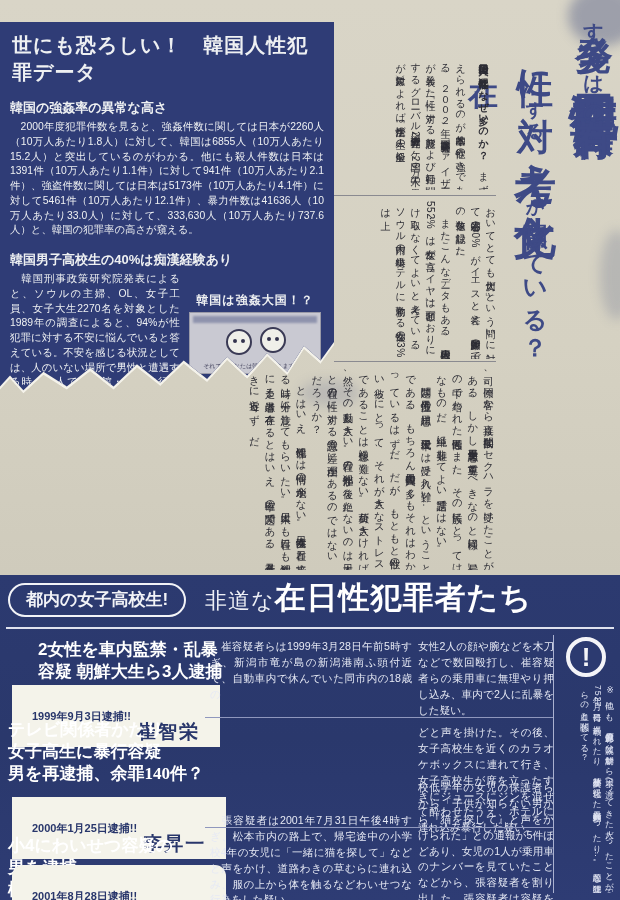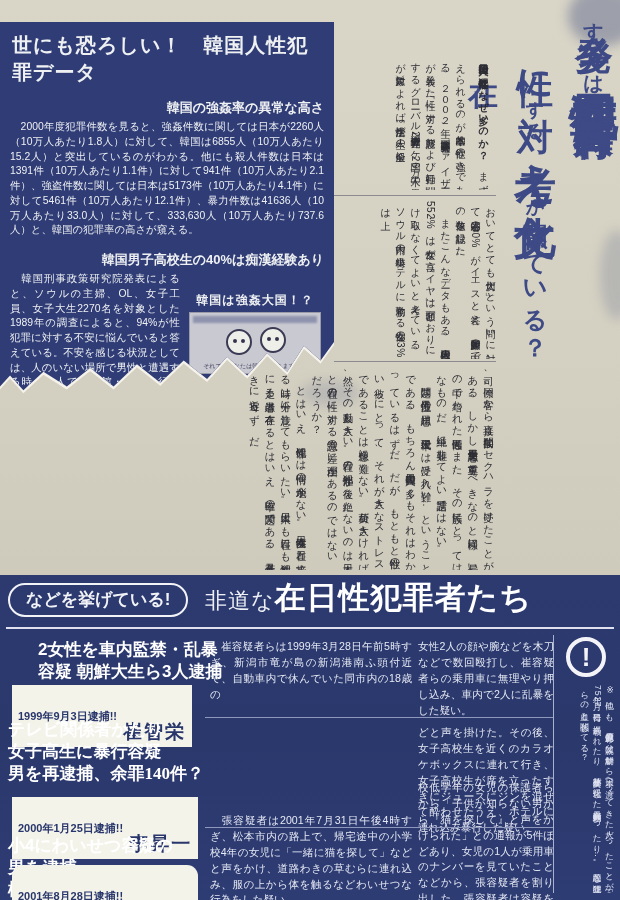--- a/index.html
+++ b/index.html
@@ -22,21 +22,21 @@
   .hl2-d { font-size:18px; } .hl2-e { font-size:24px; }
 
   
   .panel-wrap { position:absolute; left:0; top:22px; width:334px; height:372px;
                 filter:drop-shadow(0 3px 0 #f4f2ea); }
   .panel { width:100%; height:100%; background:#2f3c76; color:#eef0f2; padding:8px 10px 26px 10px;
            clip-path:polygon(0 0,100% 0,100% 86%,96% 91%,91% 87%,86% 94%,80% 89%,74% 95%,68% 90%,
                              62% 96%,55% 91%,48% 97%,41% 92%,34% 98%,27% 93%,20% 98%,13% 94%,
                              7% 99%,3% 95%,0 98%); }
   .panel-title { font-size:20px; font-weight:bold; letter-spacing:1px; margin:2px 0 6px 2px; }
-  .panel-h { font-size:13px; font-weight:bold; margin:13px 0 3px 0;text-align:right; }
+  .panel-h { font-size:13px; font-weight:bold; margin:13px 0 3px 0; }
   .panel-p { font-size:10.4px; line-height:1.42; text-align:justify; }
   .preline { white-space:pre-line; }
 
   .inset { float:right; width:138px; margin:20px 0 2px 6px; text-align:center; }
   .inset-title { font-size:12px; font-weight:bold; margin-bottom:3px; letter-spacing:1px; }
   .inset-img { position:relative; width:132px; height:62px; margin:0 auto;
                background:#c9c9d2; border:1px solid #9a9aa8; overflow:hidden; }
   .inset-bar { position:absolute; left:3px; top:3px; right:3px; height:7px; background:#8f93ad;
                filter:blur(1px); }
   .face { position:absolute; top:16px; width:26px; height:26px; border-radius:50%;
@@ -60,21 +60,21 @@
             color:#eef0f6; }
   .badge { position:absolute; left:8px; top:8px; border:2.5px solid #f2f3f7; border-radius:18px;
            padding:3px 16px 4px 16px; font-size:17px; font-weight:bold; color:#f2f3f7; }
   .bottom-title { position:absolute; left:205px; top:2px; white-space:nowrap; }
   .bt-light { font-size:22px; font-weight:normal; color:#eef0f6; letter-spacing:1px; }
   .bt-heavy { font-size:31px; font-weight:900; color:#ffffff; letter-spacing:1px; }
   .bottom-hr { position:absolute; left:6px; top:52px; width:608px; height:2px; background:#dfe2ee; }
 
   .story-head { position:absolute; left:8px; width:196px; color:#ffffff; font-weight:900;
                 font-size:17px; line-height:1.28; white-space:pre-line; }
-  .date-box { position:absolute; left:12px; background:#f4f3ea; color:#28366b; padding:2px 6px;
+  .date-box { position:absolute; left:12px; background:#f4f3ea; color:#28366b; padding:2px 20px;
               display:flex; align-items:center; gap:6px; }
   .date-label { font-size:11px; font-weight:bold; }
   .suspect-name { font-size:19px; font-weight:900; letter-spacing:2px;margin-top:32px; }
   .story-col { position:absolute; width:202px; font-size:10.6px; line-height:1.5;
                color:#e6e9f4; text-align:justify; white-space:pre-line; }
   .story-col.narrow { width:136px; }
   .row-div { position:absolute; left:205px; width:348px; height:1px; background:#8f97bd; }
   .side-div { position:absolute; left:553px; top:60px; width:1px; height:258px; background:#aab1d0; }
 
   .alert-icon { position:absolute; left:566px; top:62px; width:40px; height:40px; border-radius:50%;
@@ -133,21 +133,21 @@
 
     <div class="divline" style="left:334px; top:361px; width:162px;"></div>
 
     <div class="vblock vtext preline" style="left:4px; top:368px; width:492px; height:202px; font-size:10.4px;">司、同僚、客から直接、間接的なセクハラを受けたことがある。しかし男女平等思想を尊重すべきなのと同様に、長い歴史の中で培われた国民性もまた、その民族にとっては大切なものだ。単純に非難してよい話題ではない。
 　問題は男性上位の思想は、現代日本では受け入れ難い…ということである。もちろん在日韓国人の多くもそれはわかっているはずだ。だが、もともと性欲の強い彼らにとって、それが大きなストレスであることは想像に難くない。負荷が大きければ当然、その反動も大きい。在日の性犯罪が後を絶たないのは日本人と在日の性に対する意識の差に理由があるのではないだろうか？
 　とはいえ、性犯罪には同情の余地がない。日本人女性は在日と接する時は十分に注意してもらいたい。日本人にも在日にも性犯罪に走る愚者は存在するとはいえ、確率の問題である。君子危うきに近寄らず、だ。</div>
   </div>
 
   <div class="bottom">
 
-    <div class="badge">などを挙げている!</div>
+    <div class="badge">都内の女子高校生!</div>
     <div class="bottom-title">
       <span class="bt-light">非道な</span><span class="bt-heavy">在日性犯罪者たち</span>
     </div>
     <div class="bottom-hr"></div>
 
     <div class="story-head" style="top:64px;margin-left:30px;">2女性を車内監禁・乱暴
 容疑 朝鮮大生ら3人逮捕</div>
     <div class="date-box" style="top:110px;">
       <span class="date-label">1999年9月3日逮捕!!</span>
       <span class="suspect-name">崔智栄</span>

